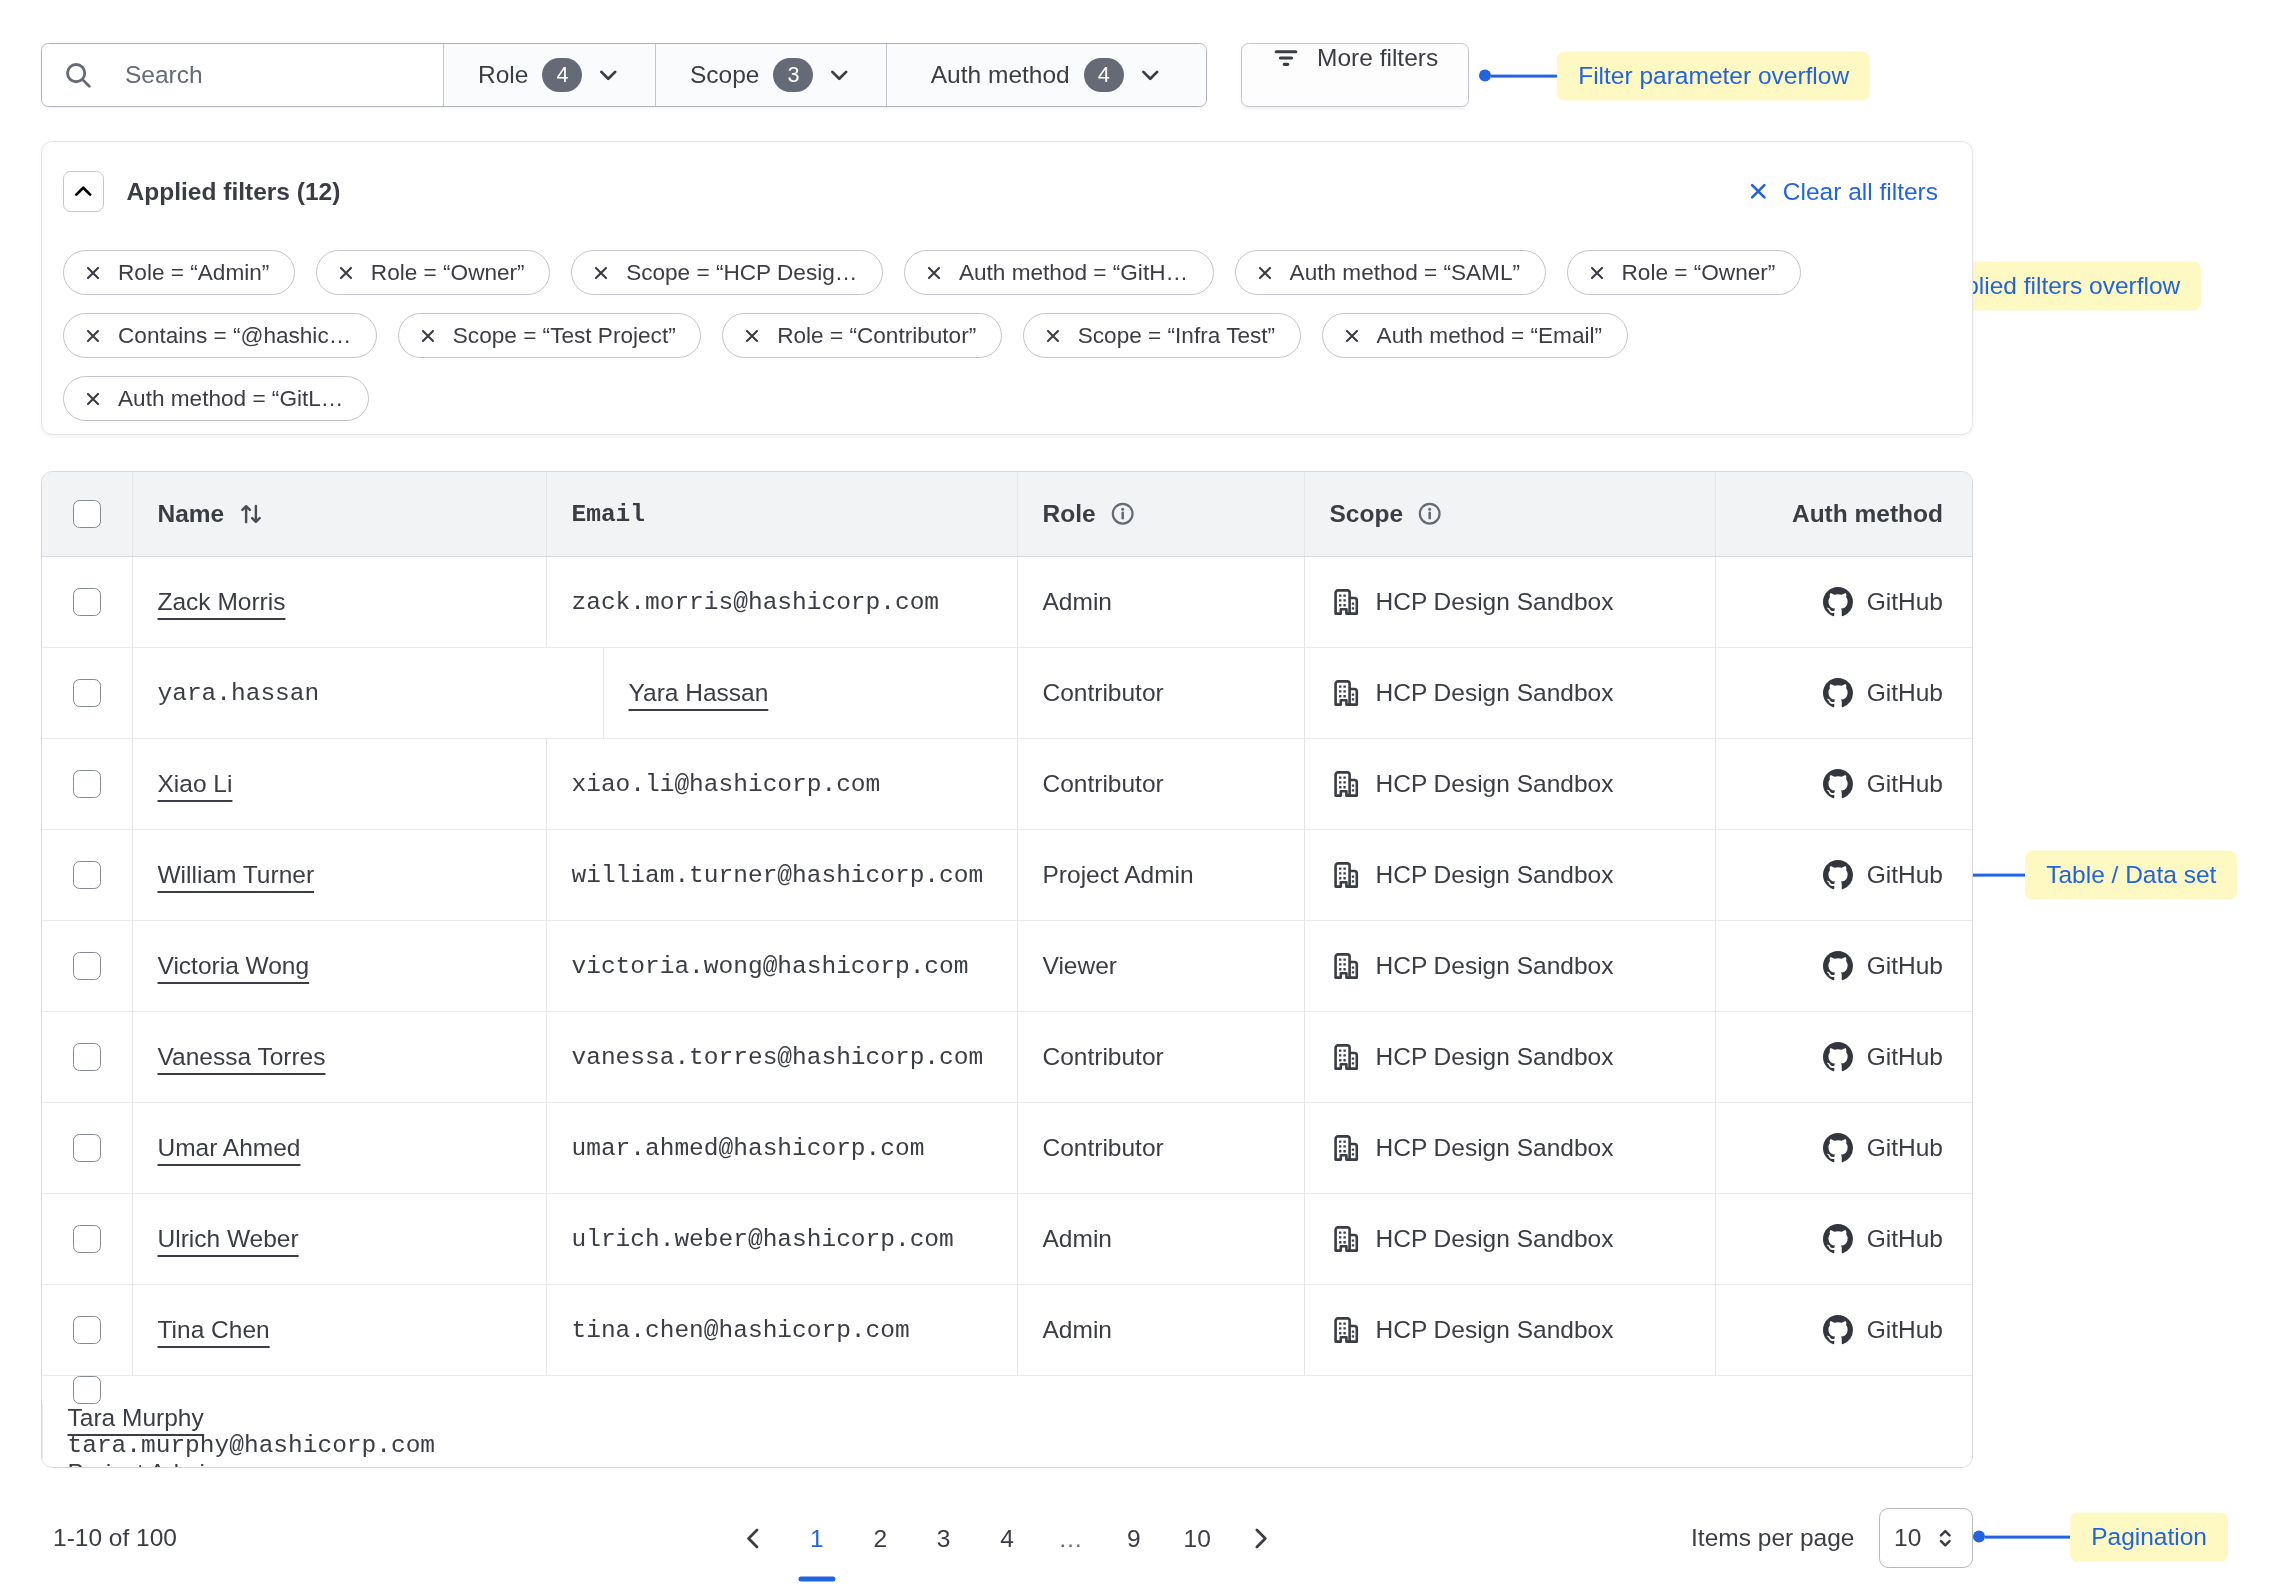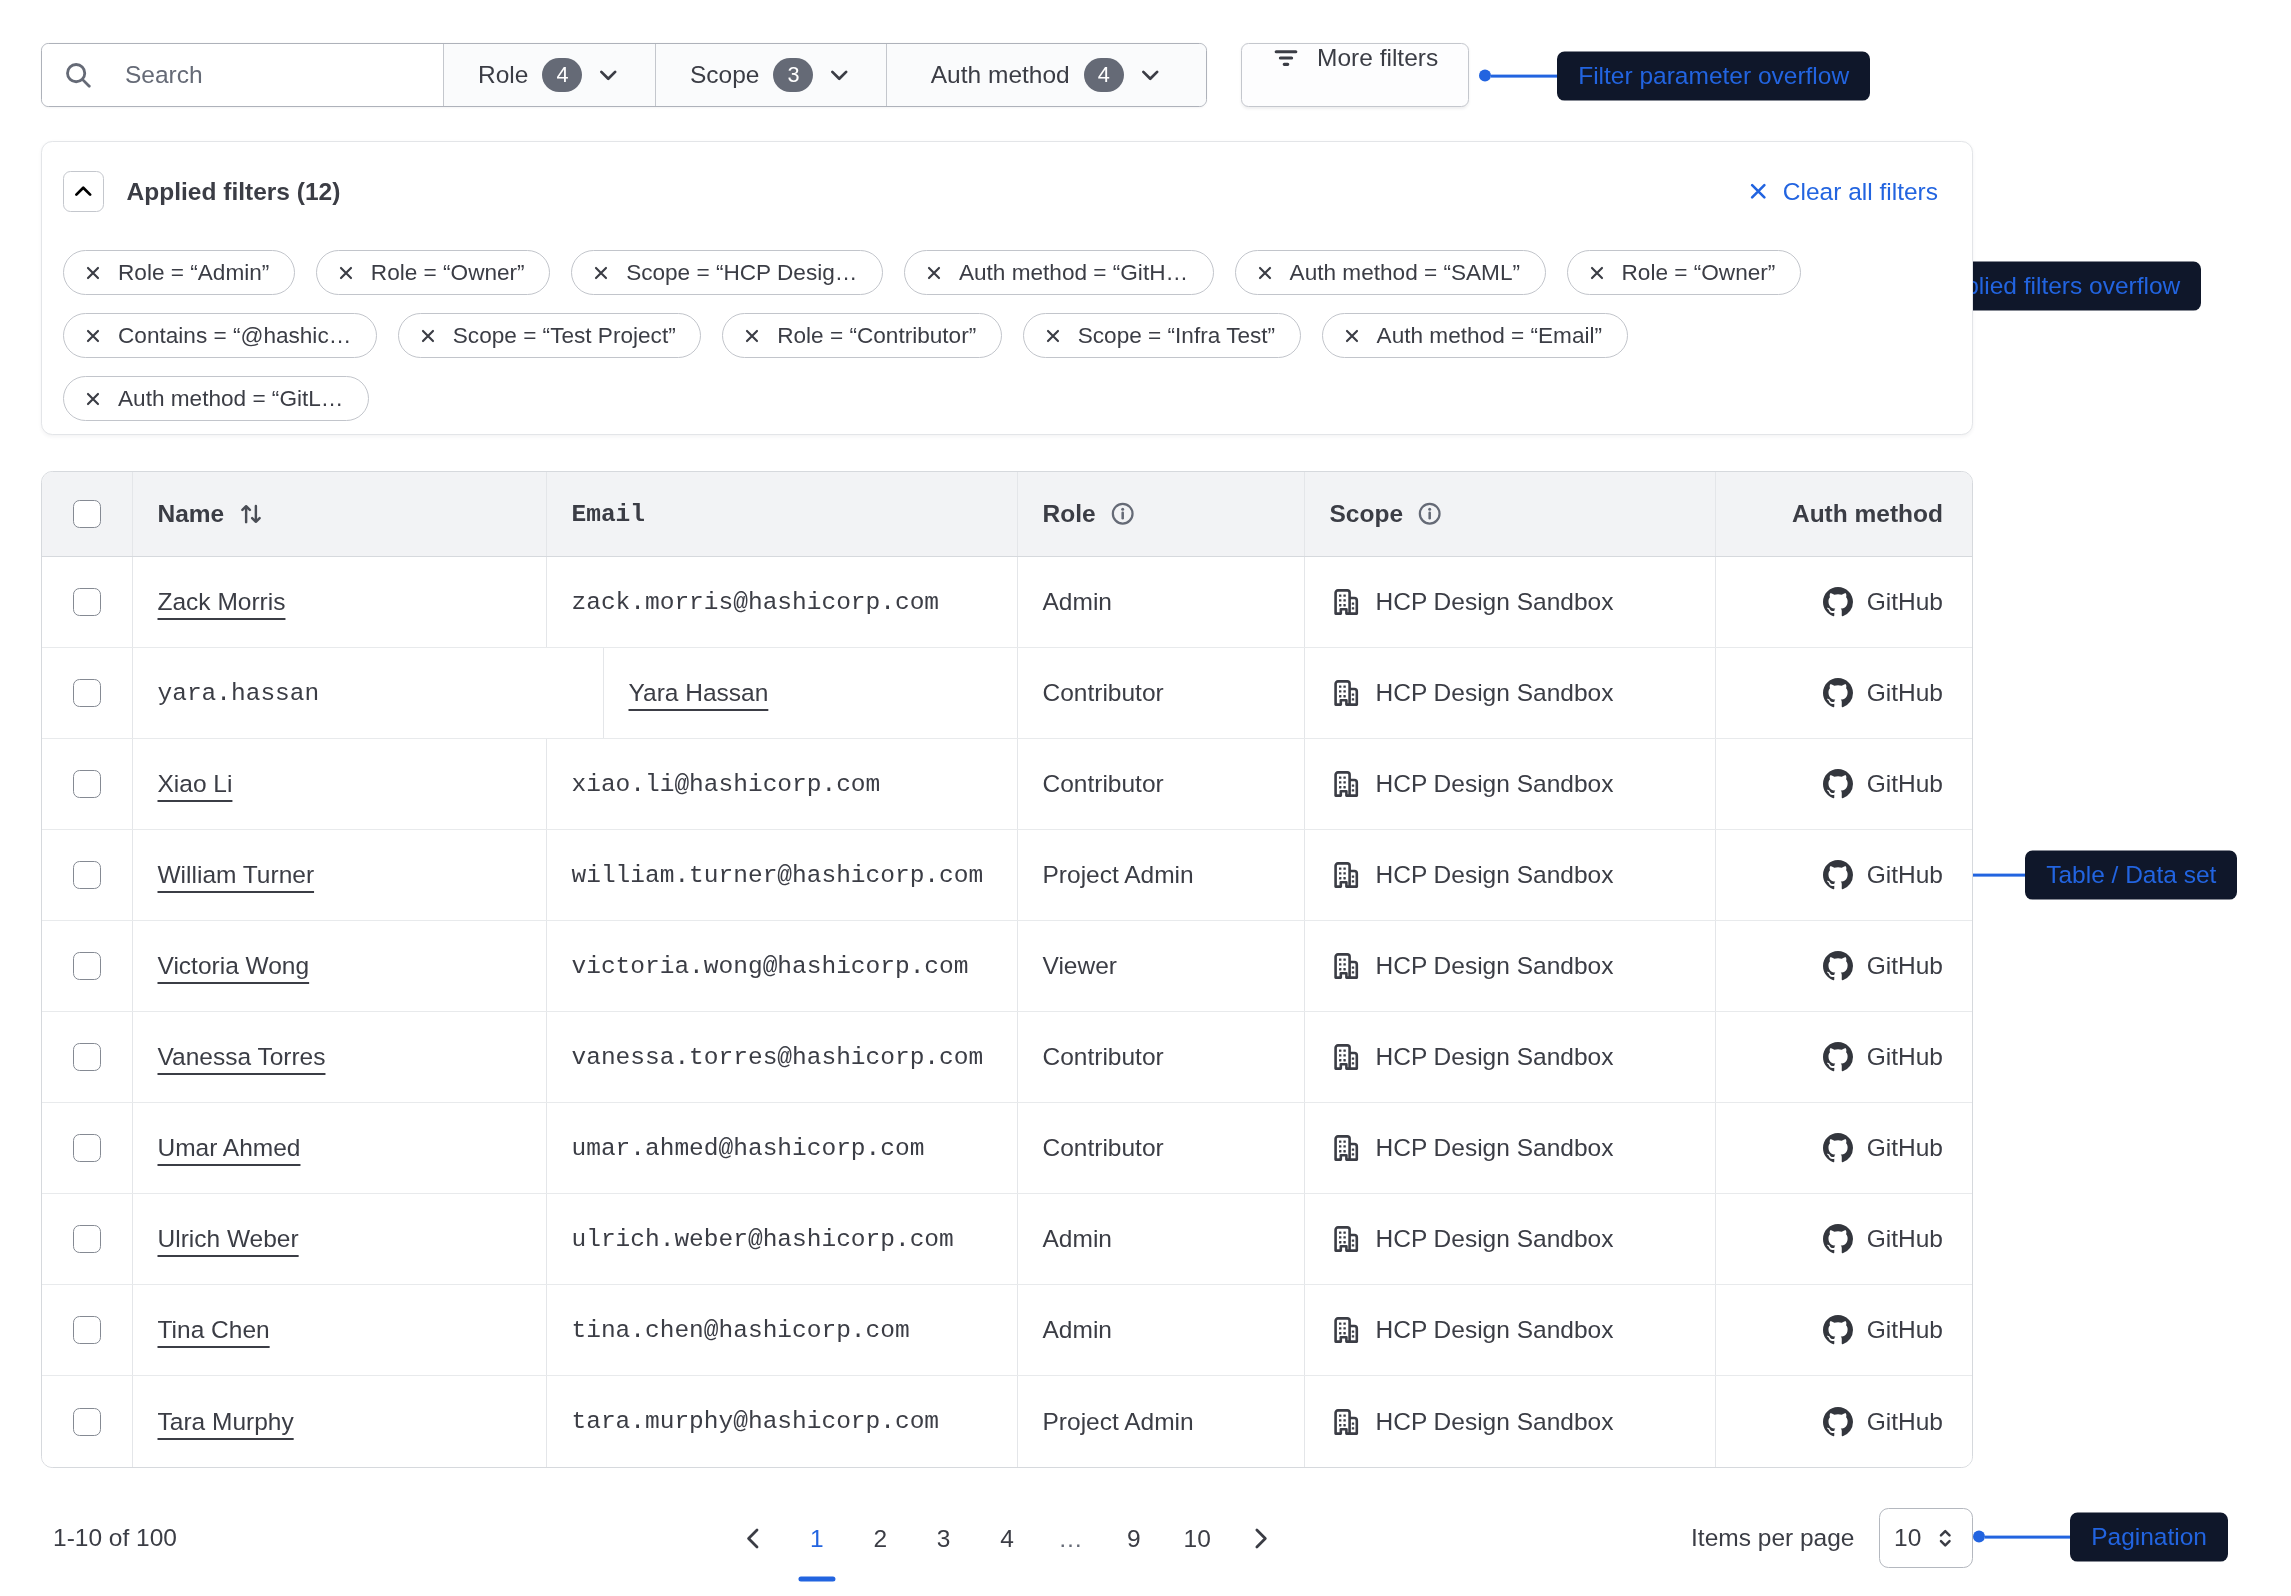--- a/index.html
+++ b/index.html
@@ -46,21 +46,21 @@
     background:#fdfdfe; border:0.9px solid #c4c7cd; border-radius:7.5px;
     font-family:inherit; font-size:24.5px; color:#3b3d45; cursor:pointer;
     box-shadow:0 1.9px 2.8px rgba(40,44,52,.08);
   }
 
   
   .annot { position:absolute; display:flex; align-items:center; transform:translateY(-50%); }
   .annot .dot  { width:12.2px; height:12.2px; border-radius:50%; background:var(--accent); flex:none; }
   .annot .line { height:2.8px; background:var(--accent); flex:none; }
   .annot .pill {
-    background:#0f172a; color:var(--accent); white-space:nowrap;
+    background:#fef9c3; color:var(--accent); white-space:nowrap;
     font-size:24.5px; padding:10.4px 21px; border-radius:7.5px;
   }
 
   
   .applied {
     position:absolute; left:41px; top:141px; width:1932px; height:294px;
     background:#fff; border:0.9px solid #e3e5e8; border-radius:11.3px;
     box-shadow:0 1.9px 3.8px rgba(40,44,52,.05);
   }
   .applied-head { display:flex; align-items:center; padding:29px 34px 0 21px; }
@@ -84,21 +84,21 @@
   
   .table {
     position:absolute; left:41px; top:471px; width:1932px;
     border:0.9px solid #d6d9dd; border-radius:11.3px; overflow:hidden; background:#fff;
   }
   .thead {
     display:flex; height:85px; background:#f2f3f5; border-bottom:0.9px solid #d6d9dd;
     font-weight:bold; font-size:24.5px;
   }
   .trow { display:flex; height:91px; border-bottom:1.9px solid #e8eaec; background:#fff; }
-  .trow:last-child { border-bottom:none; }
+  .trow:last-child { border-bottom:none;flex-direction:column; }
   .th,.td { display:flex; align-items:center; gap:14px; padding-left:24.5px; border-left:0.9px solid #e4e6e9; }
   .th:first-child,.td:first-child { border-left:none; }
   .c-check { width:90px; justify-content:center; padding-left:0; }
   .c-name  { width:414px; }
   .c-email { width:471px;font-family:Liberation Mono, monospace; }
   .c-role  { width:287px; }
   .c-scope { width:411px; }
   .c-auth  { width:256px; justify-content:flex-end; padding-left:0; padding-right:28px; }
   .td { font-size:24.5px; color:#3b3d45; }
   .checkbox {

